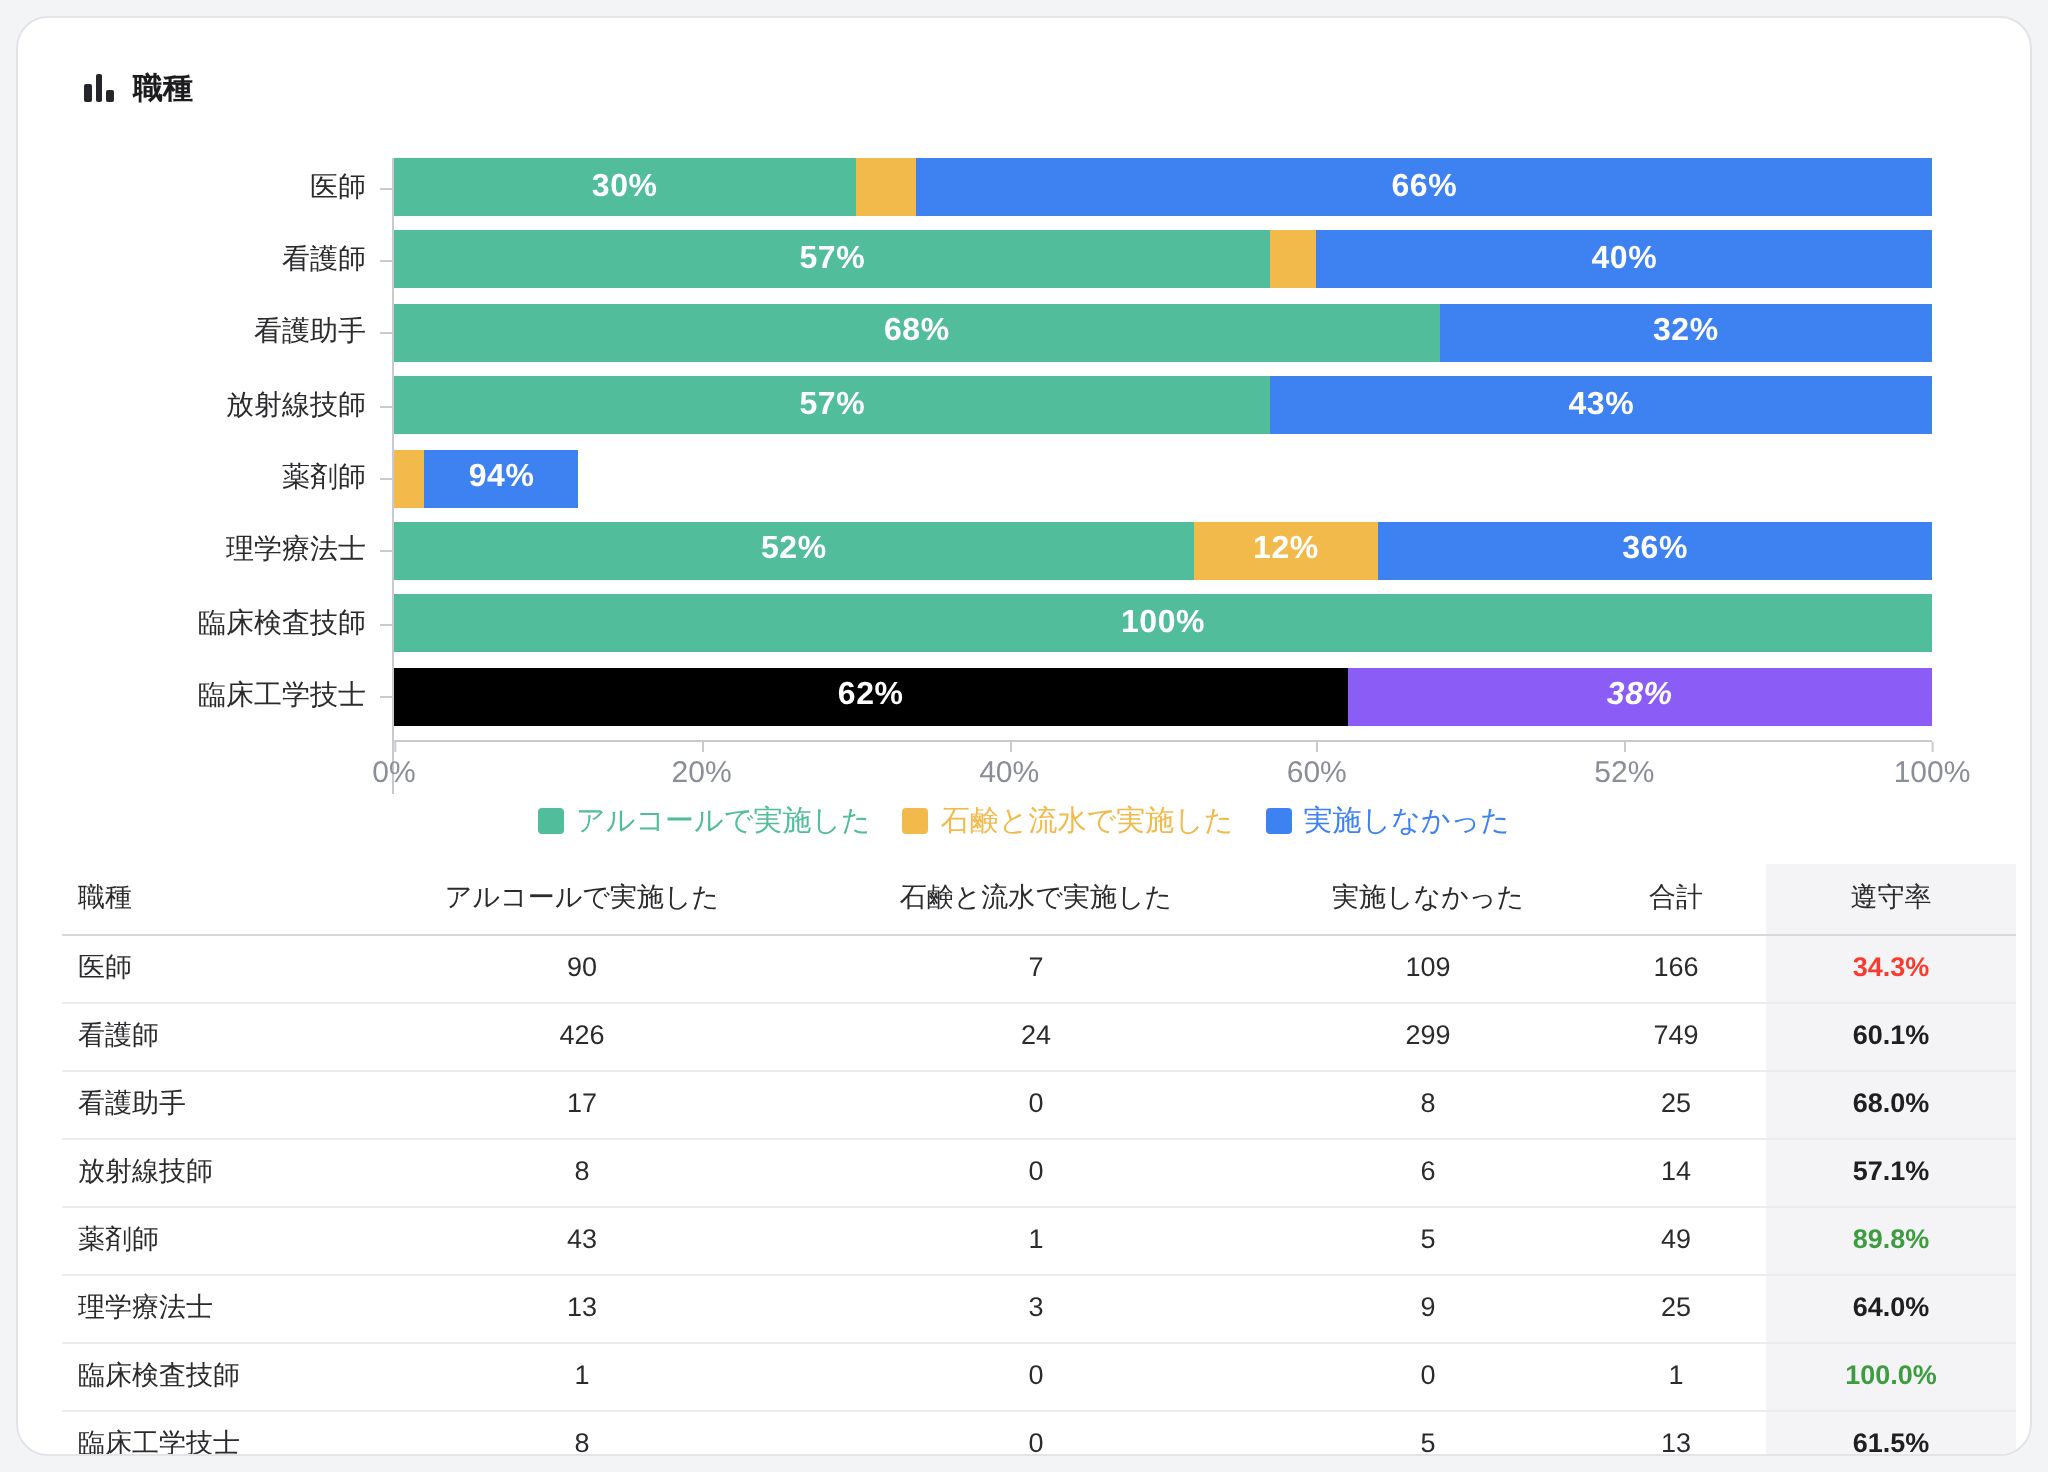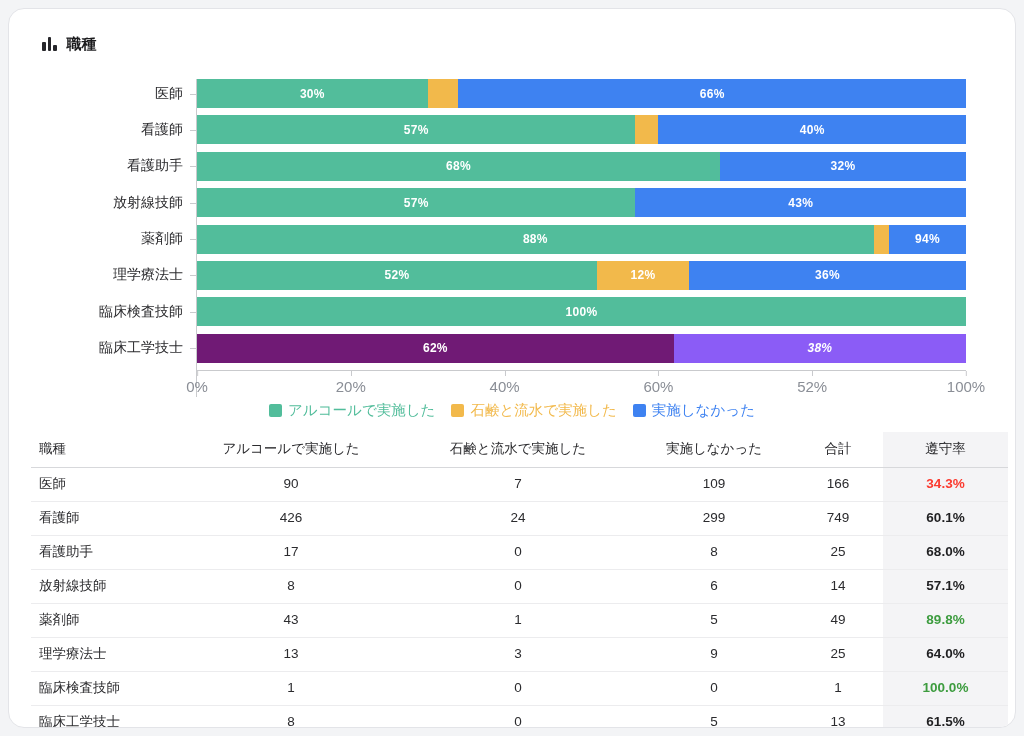--- a/index.html
+++ b/index.html
@@ -21,21 +21,21 @@
 
   
   .chart { display:flex; margin-top:24px; }
   .ylabels { width:187px; }
   .ylabel { height:29px; margin-bottom:7.4px; display:flex; align-items:center; justify-content:flex-end;
             padding-right:13px; font-size:14px; color:#2b2b2e; }
   .plot { flex:1; margin-right:49px; position:relative; border-left:1px solid #c9cacd; }
   .bar-track { position:relative; height:29px; margin-bottom:7.4px; display:flex; }
   .bar-track::before { content:""; position:absolute; left:-7px; top:50%; width:6px; height:1px; background:#c9cacd; }
   .seg { height:100%; display:flex; align-items:center; justify-content:center; overflow:hidden; }
-  .seg span { color:#ffffff; font-size:12px; font-weight:700; letter-spacing:.3px; white-space:nowrap; }
+  .seg span { color:#ffffff; font-size:16px; font-weight:700; letter-spacing:.3px; white-space:nowrap; }
   .xaxis { position:relative; border-top:1px solid #c9cacd; height:27px; margin-top:-0.4px; }
   .xtick { position:absolute; top:0; transform:translateX(-50%); font-size:15px; color:#8a8e96; padding-top:7px; }
   .xtick::before { content:""; position:absolute; left:50%; top:0; width:1px; height:5px; background:#c9cacd; }
 
   
   .legend { display:flex; justify-content:center; align-items:center; gap:16px; margin-top:1px; height:26px; }
   .legend-item { display:flex; align-items:center; gap:6px; font-size:14.5px; }
   .legend-swatch { width:13px; height:13px; border-radius:2px; }
 
   
@@ -103,23 +103,20 @@
             </div>
             <div class="bar-track">
               <div class="seg" style="width: 57%; background: rgb(82, 189, 155);">
                 <span>57%</span>
               </div>
               <div class="seg" style="width: 43%; background: rgb(62, 130, 241);">
                 <span>43%</span>
               </div>
             </div>
             <div class="bar-track">
-              <div class="seg" style="width: 88%; background: rgb(82, 189, 155);">
-                <span>88%</span>
-              </div>
               <div class="seg" style="width: 2%; background: rgb(242, 185, 75);"></div>
               <div class="seg" style="width: 10%; background: rgb(62, 130, 241);">
                 <span>94%</span>
               </div>
             </div>
             <div class="bar-track">
               <div class="seg" style="width: 52%; background: rgb(82, 189, 155);">
                 <span>52%</span>
               </div>
               <div class="seg" style="width: 12%; background: rgb(242, 185, 75);">
@@ -128,21 +125,21 @@
               <div class="seg" style="width: 36%; background: rgb(62, 130, 241);">
                 <span>36%</span>
               </div>
             </div>
             <div class="bar-track">
               <div class="seg" style="width: 100%; background: rgb(82, 189, 155);">
                 <span>100%</span>
               </div>
             </div>
             <div class="bar-track">
-              <div class="seg" style="width: 62%; background: #701a75;">
+              <div class="seg" style="width: 62%; background: #000000;">
                 <span>62%</span>
               </div>
               <div class="seg" style="width: 38%; background: #8b5cf6; font-style: italic;">
                 <span>38%</span>
               </div>
             </div>
           </div>
         <div class="xaxis" id="xaxis">
             <div class="xtick" style="left: 0%;">0%</div>
             <div class="xtick" style="left: 20%;">20%</div>

